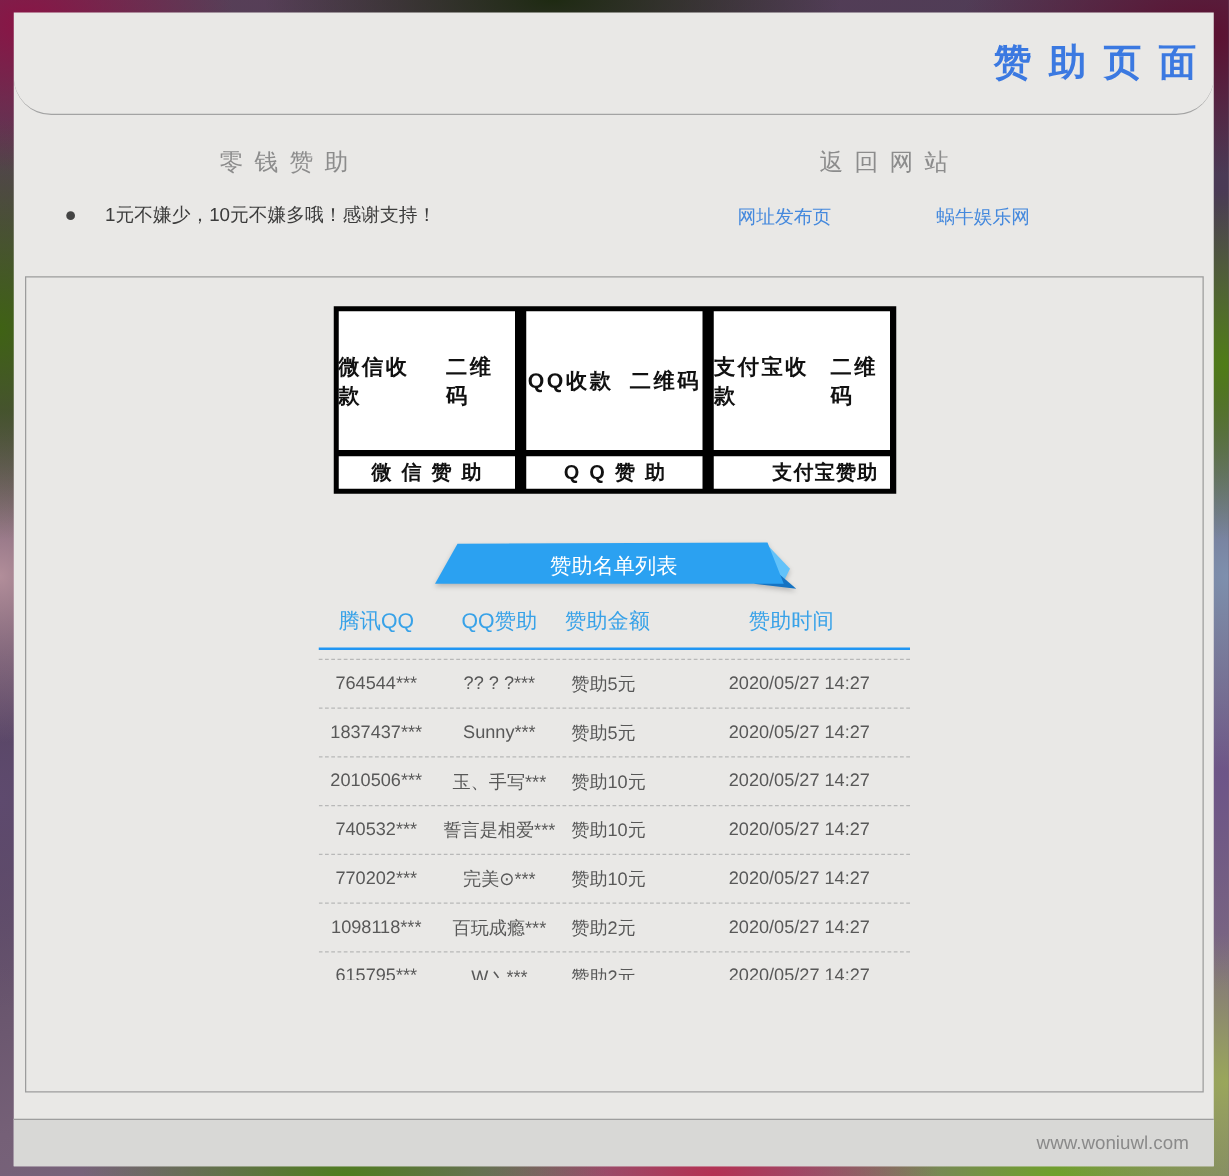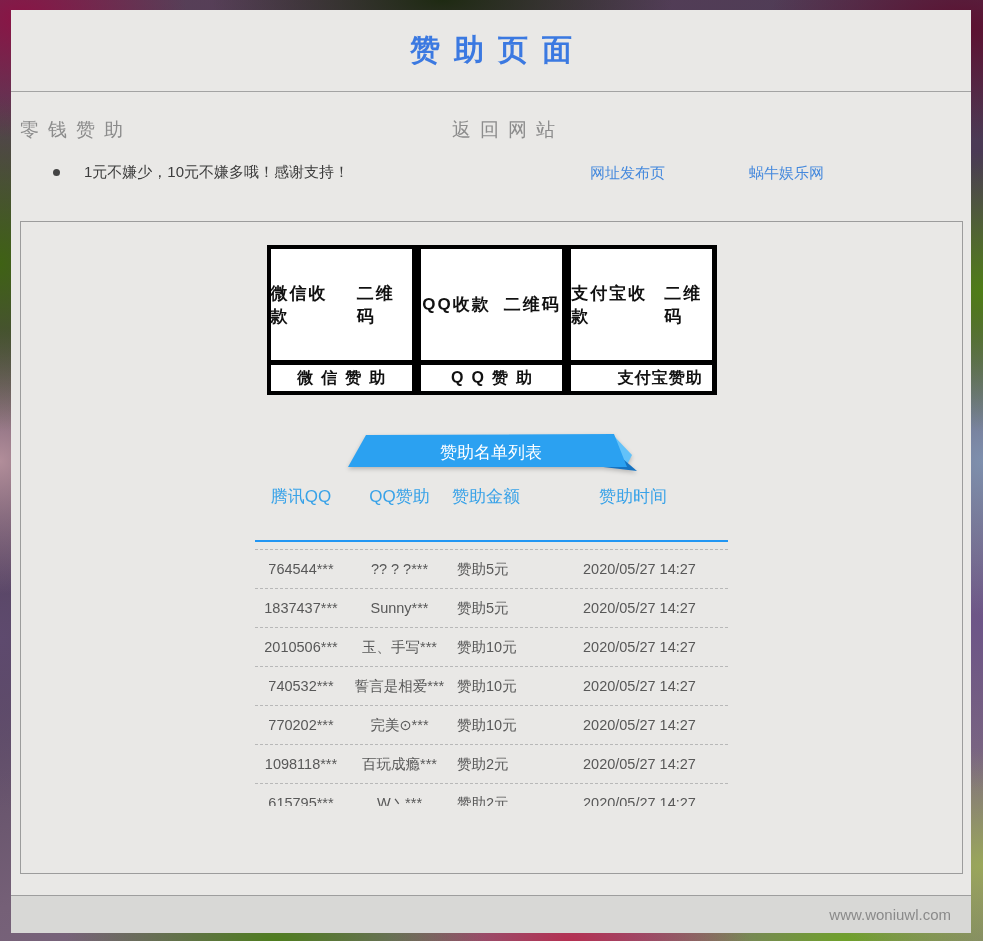--- a/index.html
+++ b/index.html
@@ -27,34 +27,35 @@
   .page-wrap {
     position: absolute; left: 11px; top: 10px;
     width: 960px; height: 923px;
     background: #e9e8e6;
     display: flex; flex-direction: column;
   }
 
   
   .site-header {
     height: 82px; flex: 0 0 82px;
-    display: flex; align-items: center; justify-content: center;
+    display: flex; align-items: center; justify-content: flex-end;
     border-bottom: 1px solid #a3a3a3;
+    border-radius: 30px;
   }
   .site-title {
     color: #3b79e1; font-size: 30px; font-weight: bold;
     letter-spacing: 14px; padding-left: 14px; 
   }
 
   
   .info-row { flex: 0 0 129px; display: flex; }
   .info-col-left  { width: 45%; }
   .info-col-right { width: 55%; }
   .info-heading {
-    margin-top: 25px; text-align: left;
+    margin-top: 25px; text-align: center;
     color: #8c8c8c; font-size: 19px; font-weight: normal;
     letter-spacing: 9px; padding-left: 9px;
   }
   .note-list { list-style: none; margin-top: 20px; }
   .note-item { display: flex; align-items: center; font-size: 15px; color: #3c3c3c; }
   .bullet-dot {
     width: 7px; height: 7px; border-radius: 50%; background: #444;
     margin-left: 42px; margin-right: 24px; flex: 0 0 auto;
   }
   .links-row {
@@ -93,21 +94,21 @@
 
   
   .ribbon-wrap { width: 302px; height: 44px; margin: 36px auto 0; }
   .ribbon-wrap svg { filter: drop-shadow(0 2px 2px rgba(0,0,0,.22)); }
 
   
   .sponsor-table { width: 473px; margin: 10px auto 0; }
   .t-head {
     display: grid; grid-template-columns: 92px 105px 131px 145px;
     color: #38a2e8; font-size: 17px;
-    padding-bottom: 32px; border-bottom: 2px solid #2196f3;
+    padding-bottom: 10px; border-bottom: 2px solid #2196f3;
   }
   .t-head .c1, .t-head .c2 { text-align: center; }
   .t-head .c3 { text-align: left; }
   .t-head .c4 { text-align: left; padding-left: 16px; }
   .t-body { margin-top: 7px; border-top: 1px dashed #b8b8b8; height: 257px; overflow: hidden; }
   .t-row {
     display: grid; grid-template-columns: 92px 105px 131px 145px;
     height: 39px; align-items: center;
     border-bottom: 1px dashed #b8b8b8;
     color: #585858; font-size: 14.5px;

